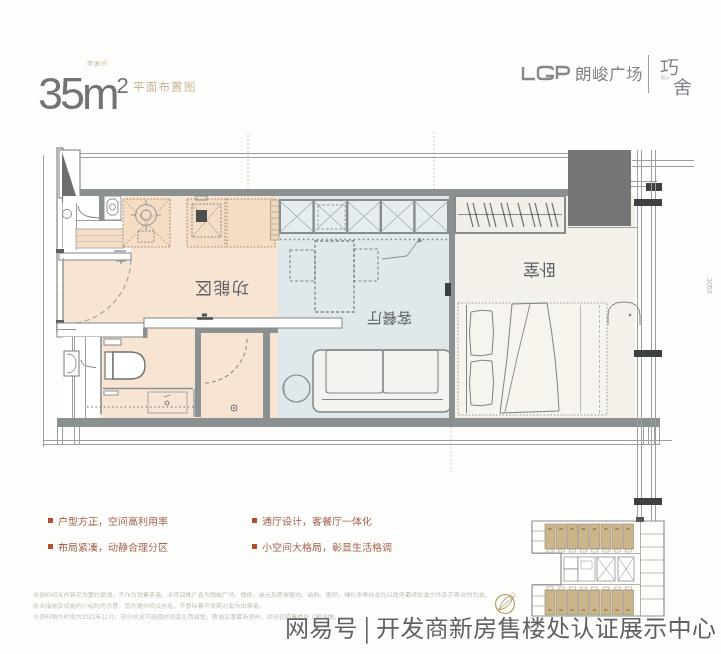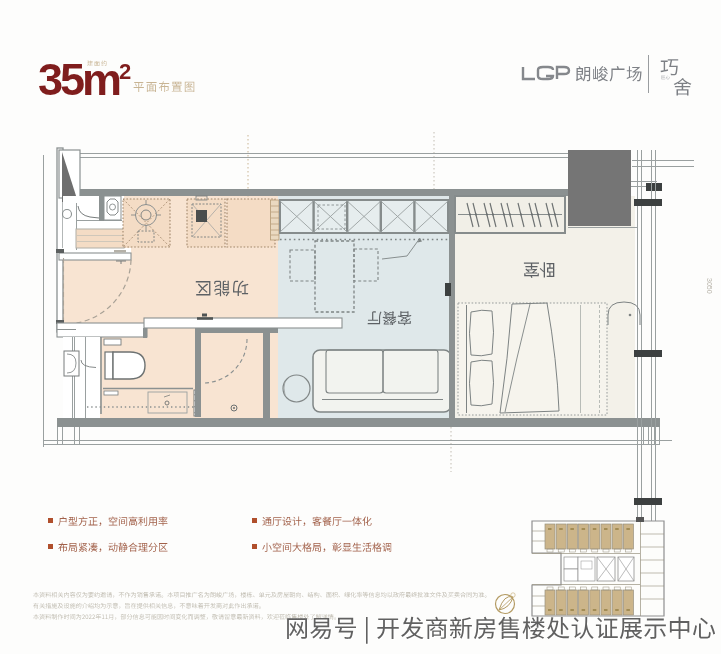--- a/index.html
+++ b/index.html
@@ -3,21 +3,21 @@
 <meta charset="utf-8">
 <style>
   html,body { margin:0; padding:0; background:#ffffff; }
   #page { position:relative; width:721px; height:654px; overflow:hidden;
           font-family:"Liberation Sans", sans-serif; background:#fdfdfc; }
 </style>
 </head>
 <body>
 <div id="page">
 
-<div style="position:absolute;left:38px;top:54px;color:#7f1d1d;font-weight:bold;font-size:45px;letter-spacing:-3px;">35m<span style="font-size:22px;vertical-align:16px;letter-spacing:0;">2</span></div>
+<div style="position:absolute;left:38px;top:68px;color:#737373;font-weight:normal;font-size:45px;letter-spacing:-3px;">35m<span style="font-size:22px;vertical-align:16px;letter-spacing:0;">2</span></div>
 <svg style="position:absolute;left:0;top:0" width="721" height="654" viewBox="0 0 721 654">
 
 <g fill="none" stroke="#85888c" stroke-width="2.4">
 <path d="M523,67 L523,79 L535,79"></path>
 <path d="M553,70 Q553,67 548,67 L543,67 Q538,67 538,70 L538,76 Q538,79 543,79 L548,79 Q553,79 553,76 L546,76"></path>
 <path d="M557,79 L557,67 L564,67 Q569,67 569,70.5 Q569,74 564,74 L557,74"></path>
 </g>
 
 <line x1="648.5" y1="55" x2="648.5" y2="93" stroke="#9a9da0" stroke-width="1"></line>
 

